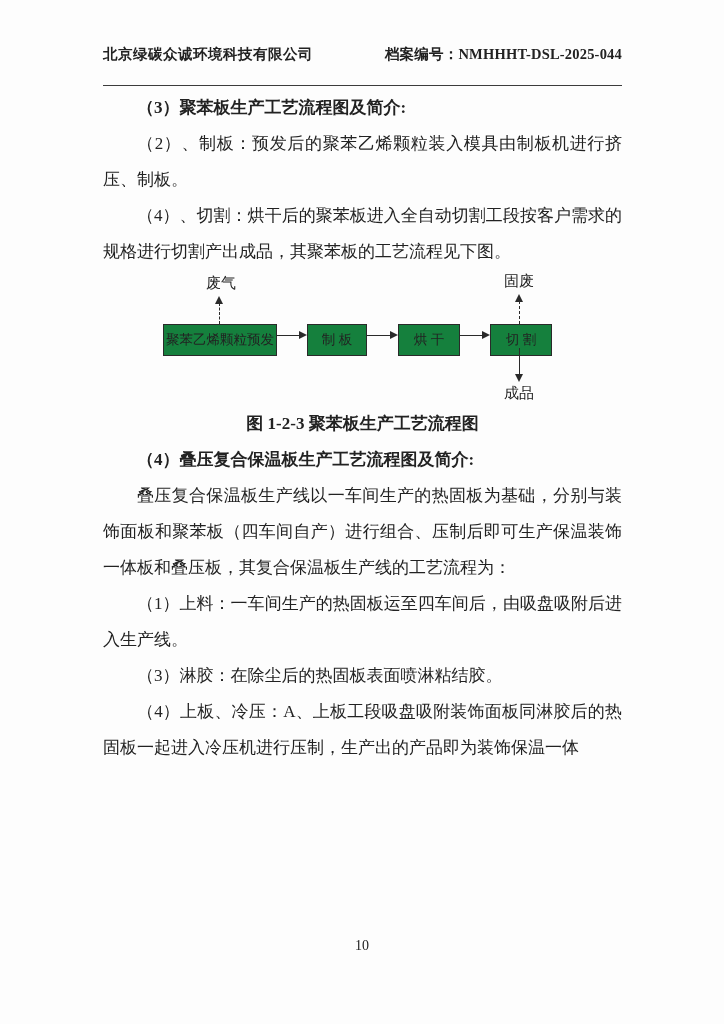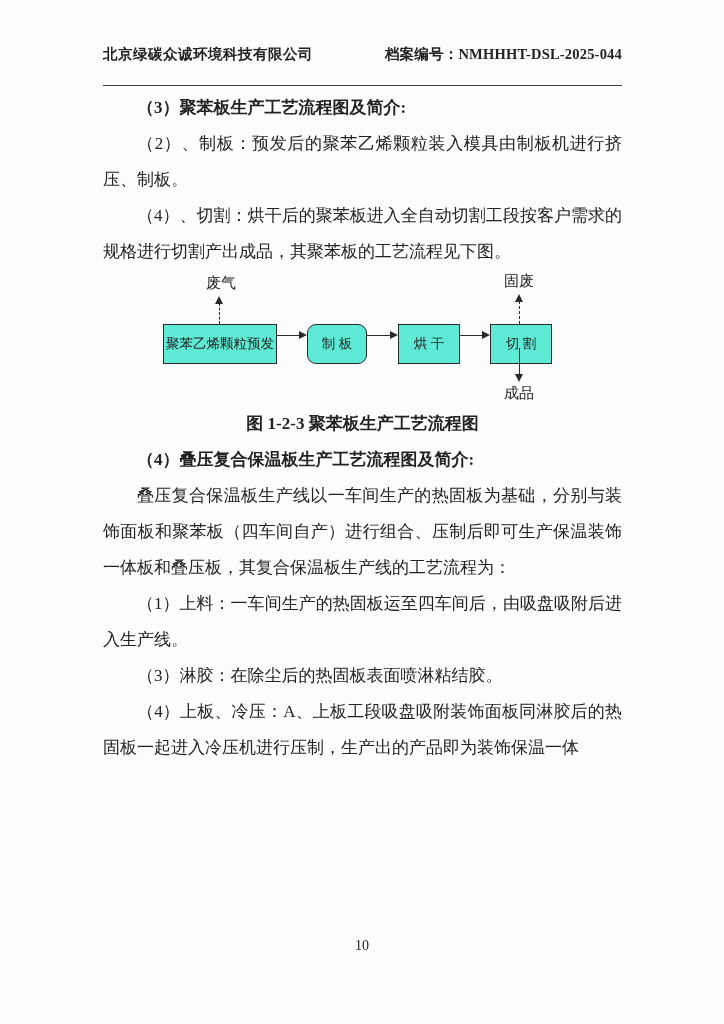--- a/index.html
+++ b/index.html
@@ -25,22 +25,22 @@
     position:absolute; left:103px; top:90px; width:519px;
     font-size:17px; line-height:36px;
     text-align:justify; word-break:break-all;
   }
   .content p { margin:0; text-indent:2em; }
   .content p.heading { font-weight:bold; }
   .content p.caption { text-indent:0; text-align:center; font-weight:bold; margin:2px 0 0 0; }
   
   .diagram { position:relative; height:132px; margin:2px 0 0 0; font-weight:normal; }
   .dbox {
-    position:absolute; top:52px; height:40px;
-    border:1.5px solid #2a2a2a; background:#5eead4;
+    position:absolute; top:52px; height:32px;
+    border:1.5px solid #2a2a2a; background:#15803d;
     display:flex; align-items:center; justify-content:center;
     font-size:13.5px; line-height:1; white-space:nowrap;
     box-sizing:border-box;
   }
   .dlabel { position:absolute; font-size:15px; line-height:18px; width:48px; text-align:center; }
   .hline { position:absolute; height:0; border-top:1.6px solid #2a2a2a; }
   .vline { position:absolute; width:0; border-left:1.6px solid #2a2a2a; }
   .vdash { position:absolute; width:0; border-left:1.6px dashed #2a2a2a; }
   .tri-right { position:absolute; width:0; height:0;
     border-left:8px solid #2a2a2a; border-top:4.5px solid transparent; border-bottom:4.5px solid transparent; }
@@ -74,21 +74,21 @@
 
       <span class="dlabel" style="left:94px; top:2px;">废气</span>
       <span class="tri-up" style="left:112px; top:24px;"></span>
       <span class="vdash" style="left:116px; top:31px; height:21px;"></span>
 
       <span class="dlabel" style="left:392px; top:0px;">固废</span>
       <span class="tri-up" style="left:412px; top:22px;"></span>
       <span class="vdash" style="left:416px; top:29px; height:23px;"></span>
 
       <div class="dbox" style="left:60px; width:114px;">聚苯乙烯颗粒预发</div>
-      <div class="dbox" style="left:204px; width:60px;border-radius:9px;">制 板</div>
+      <div class="dbox" style="left:204px; width:60px;">制 板</div>
       <div class="dbox" style="left:295px; width:62px;">烘 干</div>
       <div class="dbox" style="left:387px; width:62px;">切 割</div>
 
       <span class="hline" style="left:174px; top:63px; width:22px;"></span>
       <span class="tri-right" style="left:196px; top:59px;"></span>
 
       <span class="hline" style="left:264px; top:63px; width:23px;"></span>
       <span class="tri-right" style="left:287px; top:59px;"></span>
 
       <span class="hline" style="left:357px; top:63px; width:22px;"></span>

